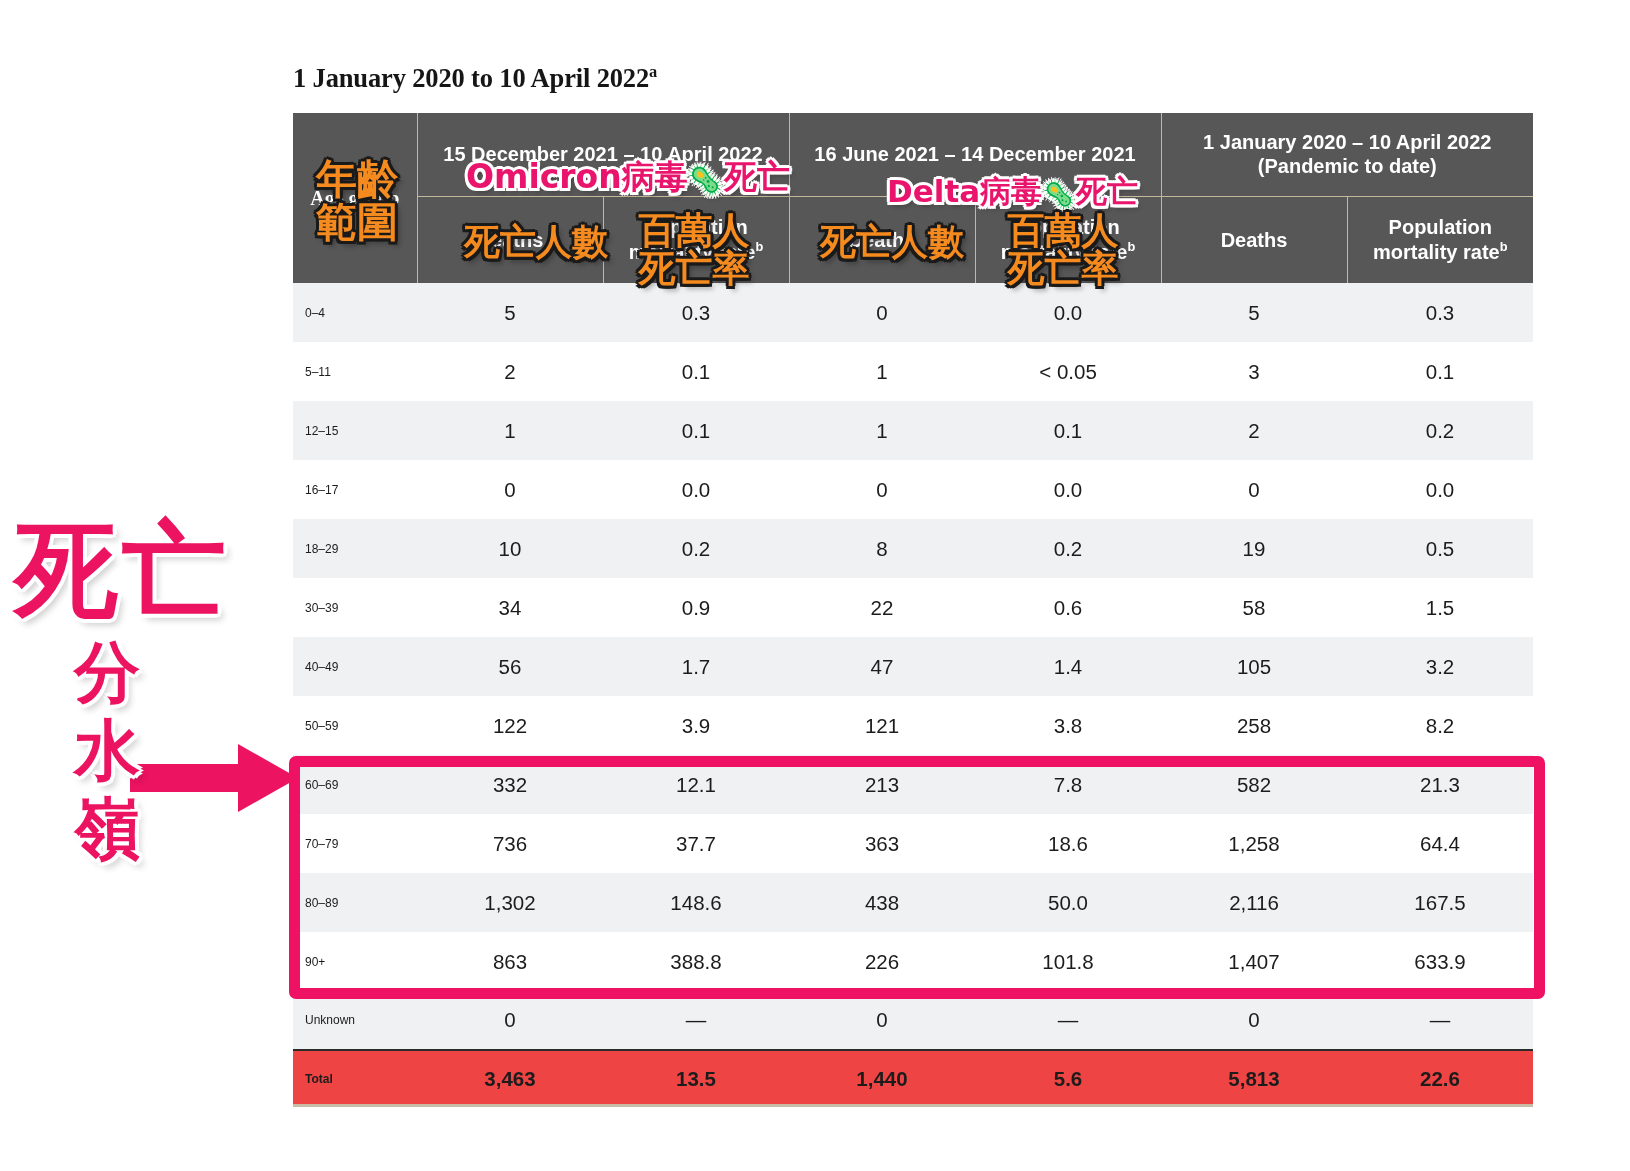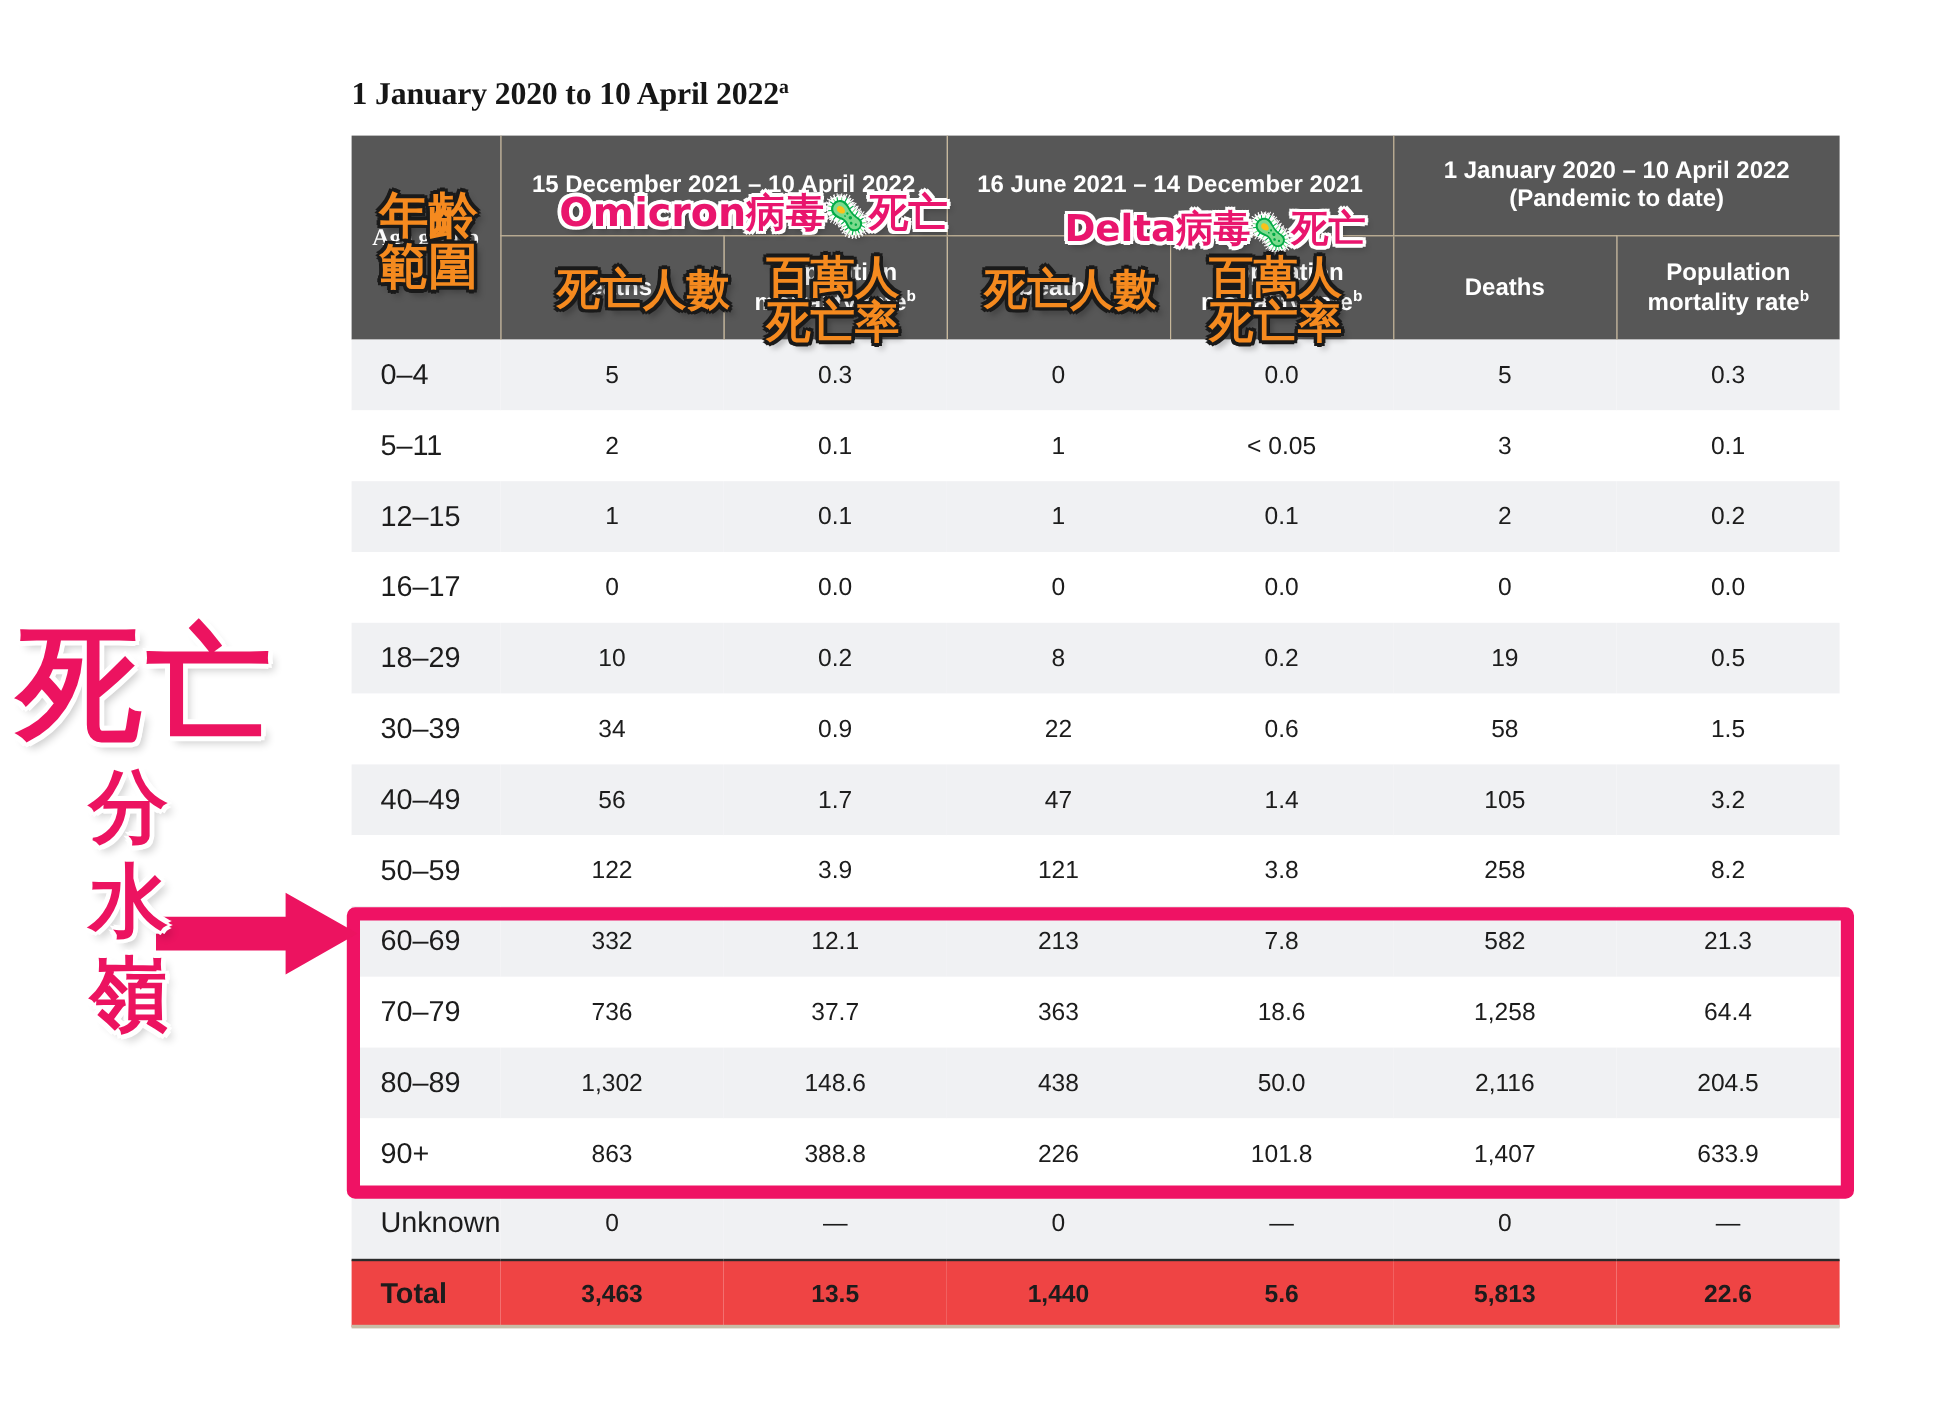--- a/index.html
+++ b/index.html
@@ -69,21 +69,21 @@
   
   tbody td {
     font-size: 20.5px;
     color: #1c1c1c;
     height: 59px;
     padding: 0 14px;
     text-align: center;
     border: none;
     font-family: "Liberation Sans", sans-serif;
   }
-  tbody td.agelabel { text-align: left; padding-left: 24px; font-size: 24px; }
+  tbody td.agelabel { text-align: left; padding-left: 12px; font-size: 12px; }
   tbody tr.alt td { background: #f0f1f3; }
   tbody tr.plain td { background: #ffffff; }
 
   tbody tr.total td {
     background: #ef4444;
     font-weight: bold;
     border-top: 2px solid #2b2b2b;
     height: 56px;
   }
   tbody tr.total td.agelabel { text-align: left; }
@@ -305,21 +305,21 @@
           <td>1,258</td>
           <td>64.4</td>
         </tr>
         <tr class="alt">
           <td class="agelabel">80–89</td>
           <td>1,302</td>
           <td>148.6</td>
           <td>438</td>
           <td>50.0</td>
           <td>2,116</td>
-          <td>204.5</td>
+          <td>167.5</td>
         </tr>
         <tr class="plain">
           <td class="agelabel">90+</td>
           <td>863</td>
           <td>388.8</td>
           <td>226</td>
           <td>101.8</td>
           <td>1,407</td>
           <td>633.9</td>
         </tr>

